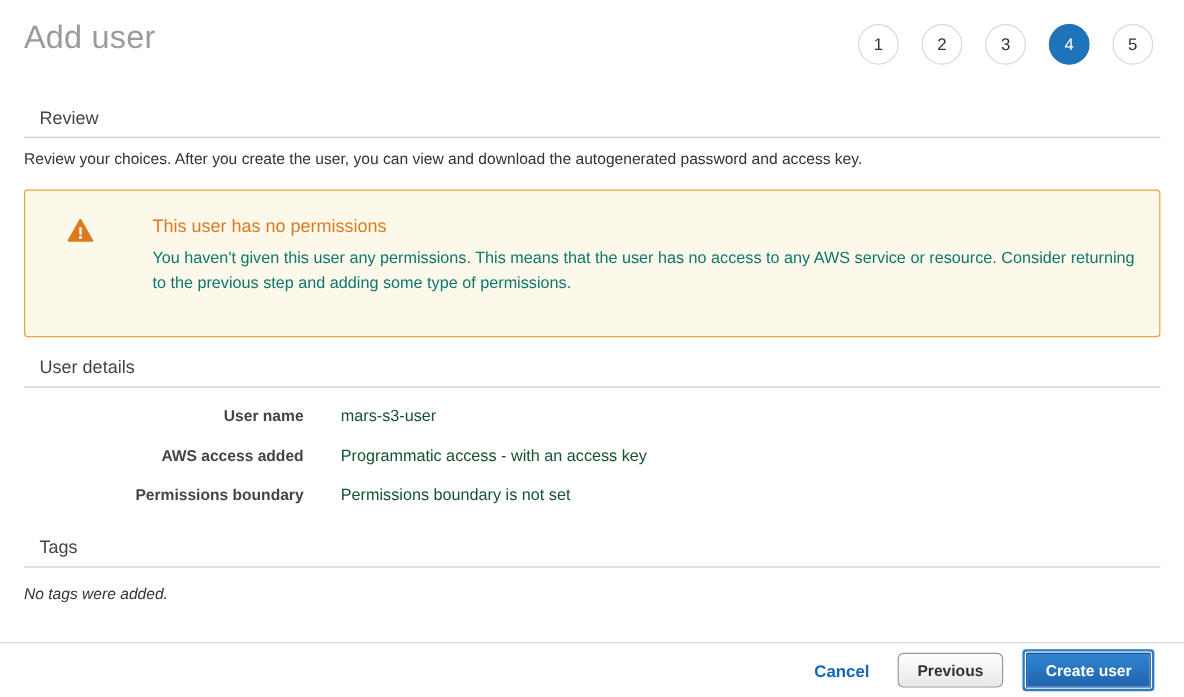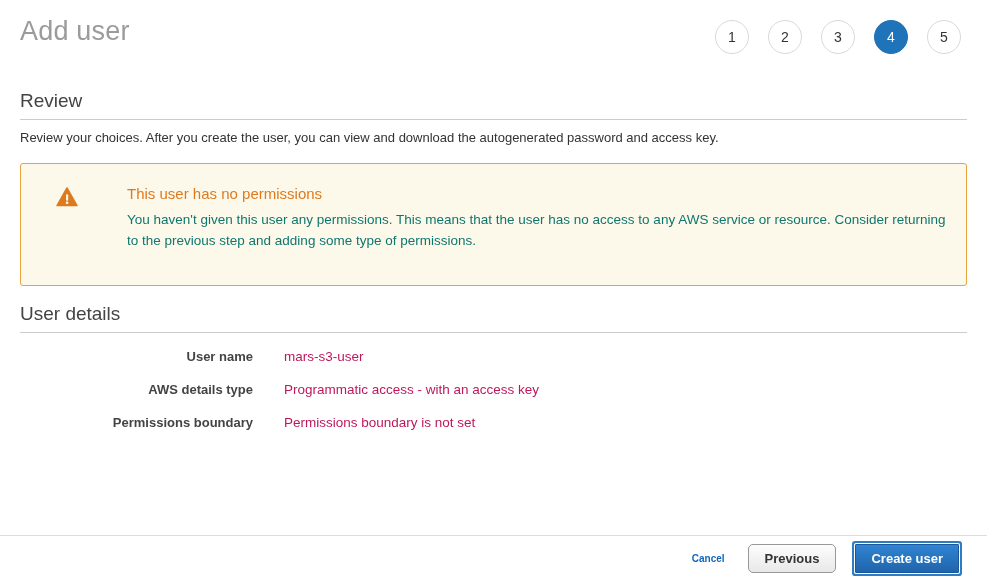--- a/index.html
+++ b/index.html
@@ -17,48 +17,48 @@
   
   .page-header{display:flex;justify-content:space-between;align-items:flex-start;padding:16px 20px 0 20px;}
   .page-title{font-size:27px;font-weight:400;color:#9b9b9b;letter-spacing:.2px;}
   .steps{display:flex;gap:19px;margin-top:4px;margin-right:6px;}
   .step{width:34px;height:34px;border-radius:50%;border:1px solid #d9d9d9;background:#fff;
         display:flex;align-items:center;justify-content:center;font-size:14px;color:#333;}
   .step.active{background:var(--accent-blue);border-color:var(--accent-blue);color:#fff;}
 
   
   .section{padding:0 20px;}
-  h2.sec-heading{font-size:19px;font-weight:400;color:#444;}
+  h2.sec-heading{font-size:15px;font-weight:400;color:#444;margin-left:13px;}
   .rule{border:none;border-top:1px solid #ccc;height:0;margin-top:7px;}
   .review-sec{margin-top:36px;}
   .review-desc{font-size:13px;color:#333;margin-top:10px;}
 
   
   .warning{margin:18px 20px 0 20px;width:947px;height:123px;background:var(--warning-bg);
            border:1px solid var(--warning-border);border-radius:3px;display:flex;padding:21px 20px 0 35px;gap:29px;}
   .warn-icon{flex:0 0 auto;margin-top:2px;}
   .warn-content{margin-left:20px;max-width:860px;}
   .warn-title{font-size:15px;color:var(--warning-orange);margin-bottom:7px;}
   .warn-body{font-size:13.5px;color:#0f766e;line-height:21px;}
 
   
   .details-sec{margin-top:17px;}
   .detail-rows{margin-top:16px;}
   .detail-row{display:flex;align-items:flex-end;margin-bottom:18px;}
   .detail-label{width:233px;text-align:right;font-weight:bold;font-size:13px;color:#444;}
-  .detail-value{margin-left:31px;font-size:13.5px;color:#be185d;}
+  .detail-value{margin-left:31px;font-size:13.5px;color:#14532d;}
 
   
   .tags-sec{margin-top:28px;}
   .tags-empty{font-size:13px;font-style:italic;color:#333;margin-top:14px;}
 
   
   .footer-rule{position:absolute;left:0;right:0;top:535px;border:none;border-top:1px solid #ddd;}
   .actions{position:absolute;top:544px;right:25px;display:flex;align-items:center;gap:15px;}
-  .link-btn{font-size:10px;font-weight:bold;color:var(--link-blue);text-decoration:none;cursor:pointer;margin-right:8px;}
+  .link-btn{font-size:14px;font-weight:bold;color:var(--link-blue);text-decoration:none;cursor:pointer;margin-right:8px;}
   .btn{font-size:13px;font-weight:bold;color:#333;background:linear-gradient(#fdfdfd,#e8e8e8);
        border:1px solid #989898;border-radius:5px;padding:6px 16px;cursor:pointer;}
   .btn-primary{color:#fff;background:linear-gradient(#3084d1,#1f64ad);border:1px solid #1b5799;
        border-radius:1px;padding:6px 15px;cursor:pointer;font-size:13px;font-weight:bold;
        box-shadow:0 0 0 1px #fff,0 0 0 3px #2e7cc4;margin-left:4px;margin-right:3px;}
 </style>
 </head>
 <body>
 
 <div class="page">
@@ -96,30 +96,35 @@
 
   <section class="section details-sec">
     <h2 class="sec-heading">User details</h2>
     <div class="rule"></div>
     <div class="detail-rows">
       <div class="detail-row">
         <span class="detail-label">User name</span>
         <span class="detail-value">mars-s3-user</span>
       </div>
       <div class="detail-row">
-        <span class="detail-label">AWS details type</span>
+        <span class="detail-label">AWS access added</span>
         <span class="detail-value">Programmatic access - with an access key</span>
       </div>
       <div class="detail-row">
         <span class="detail-label">Permissions boundary</span>
         <span class="detail-value">Permissions boundary is not set</span>
       </div>
     </div>
   </section>
 
+  <section class="section tags-sec">
+    <h2 class="sec-heading">Tags</h2>
+    <div class="rule"></div>
+    <p class="tags-empty">No tags were added.</p>
+  </section>
 
   <div class="footer-rule"></div>
   <div class="actions">
     <a class="link-btn">Cancel</a>
     <button class="btn">Previous</button>
     <button class="btn-primary">Create user</button>
   </div>
 
 </div>
 

